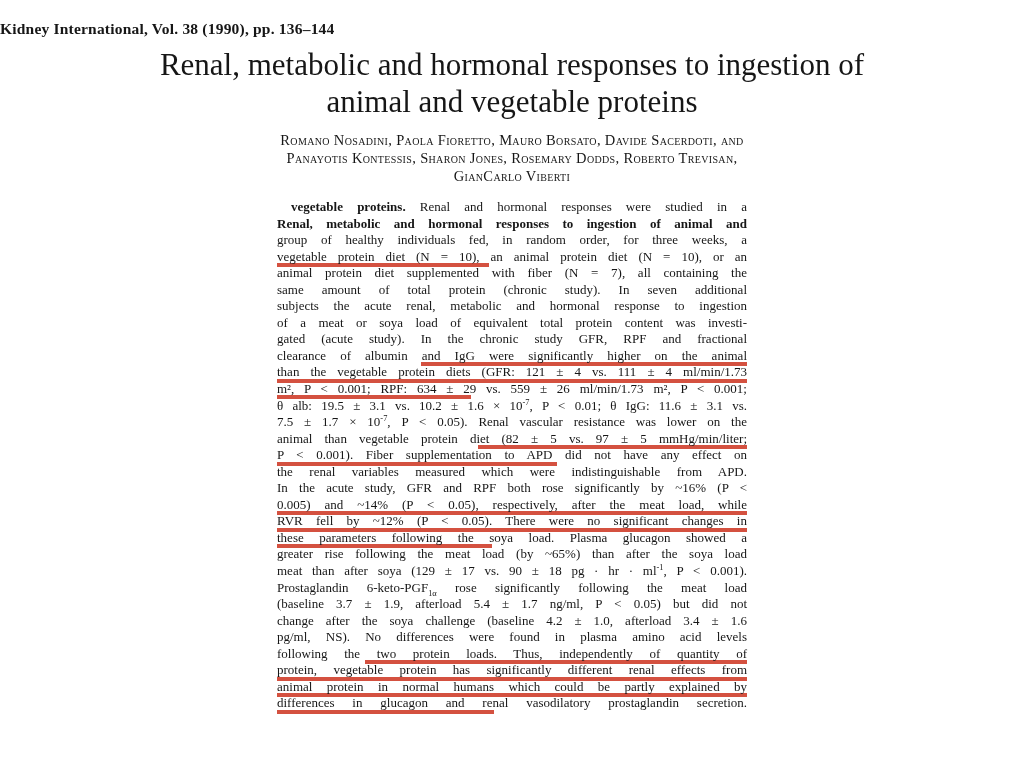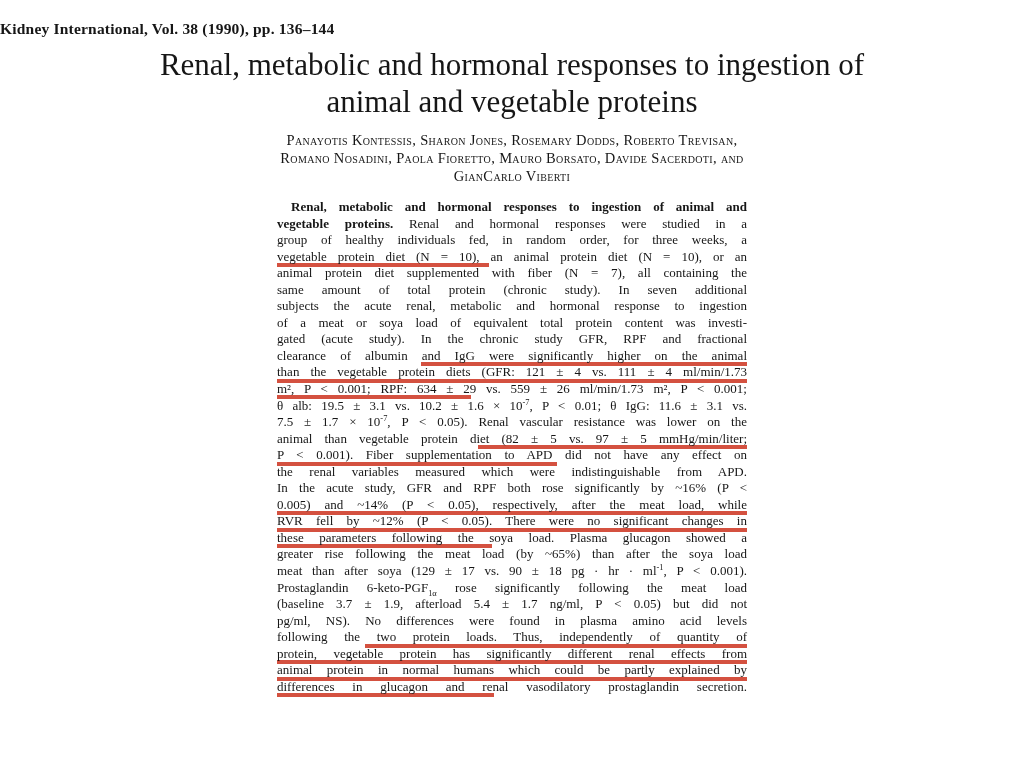--- a/index.html
+++ b/index.html
@@ -64,28 +64,28 @@
 <div class="slide">
 
   <div class="journal-line">Kidney International, Vol. 38 (1990), pp. 136–144</div>
 
   <h1 class="title">
     <span class="tl">Renal, metabolic and hormonal responses to ingestion of</span>
     <span class="tl">animal and vegetable proteins</span>
   </h1>
 
   <div class="authors">
+    <div>Romano Nosadini, Paola Fioretto, Mauro Borsato, Davide Sacerdoti, and</div>
     <div>Panayotis Kontessis, Sharon Jones, Rosemary Dodds, Roberto Trevisan,</div>
-    <div>Romano Nosadini, Paola Fioretto, Mauro Borsato, Davide Sacerdoti, and</div>
     <div>GianCarlo Viberti</div>
   </div>
 
   <div class="abstract">
+      <div class="abs-line"><span class="bold">vegetable proteins.</span><span> Renal and hormonal responses were studied in a</span></div>
       <div class="abs-line"><span class="bold">Renal, metabolic and hormonal responses to ingestion of animal and</span></div>
-      <div class="abs-line"><span class="bold">vegetable proteins.</span><span> Renal and hormonal responses were studied in a</span></div>
       <div class="abs-line"><span class="redline">group of healthy individuals fed,</span><span> in random order, for three weeks, a</span></div>
       <div class="abs-line"><span>vegetable protein diet (N = 10), an animal protein diet (N = 10), or an</span></div>
       <div class="abs-line"><span>animal protein diet supplemented with fiber (N = 7), all containing the</span></div>
       <div class="abs-line"><span>same amount of total protein (chronic study). In seven additional</span></div>
       <div class="abs-line"><span>subjects the acute renal, metabolic and hormonal response to ingestion</span></div>
       <div class="abs-line"><span>of a meat or soya load of equivalent total protein content was investi-</span></div>
       <div class="abs-line"><span>gated (acute study). </span><span class="redline">In the chronic study GFR, RPF and fractional</span></div>
       <div class="abs-line"><span class="redline">clearance of albumin and IgG were significantly higher on the animal</span></div>
       <div class="abs-line"><span class="redline">than the vegetable protein diets</span><span> (GFR: 121 ± 4 vs. 111 ± 4 ml/min/1.73</span></div>
       <div class="abs-line"><span>m², P &lt; 0.001; RPF: 634 ± 29 vs. 559 ± 26 ml/min/1.73 m², P &lt; 0.001;</span></div>
@@ -95,20 +95,21 @@
       <div class="abs-line"><span>P &lt; 0.001). Fiber supplementation to APD did not have any effect on</span></div>
       <div class="abs-line"><span>the renal variables measured which were indistinguishable from APD.</span></div>
       <div class="abs-line"><span class="redline">In the acute study, GFR and RPF both rose significantly by ~16% (P &lt;</span></div>
       <div class="abs-line"><span class="redline">0.005) and ~14% (P &lt; 0.05), respectively, after the meat load, while</span></div>
       <div class="abs-line"><span class="redline">RVR fell by ~12% (P &lt; 0.05).</span><span> There were no significant changes in</span></div>
       <div class="abs-line"><span>these parameters following the soya load. Plasma glucagon showed a</span></div>
       <div class="abs-line"><span>greater rise following the meat load (by ~65%) than after the soya load</span></div>
       <div class="abs-line"><span>meat than after soya (129 ± 17 vs. 90 ± 18 pg · hr · ml</span><span class="sup">-1</span><span>, P &lt; 0.001).</span></div>
       <div class="abs-line"><span>Prostaglandin 6-keto-PGF</span><span class="sub">1α</span><span> rose significantly following the meat load</span></div>
       <div class="abs-line"><span>(baseline 3.7 ± 1.9, afterload 5.4 ± 1.7 ng/ml, P &lt; 0.05) but did not</span></div>
+      <div class="abs-line"><span>change after the soya challenge (baseline 4.2 ± 1.0, afterload 3.4 ± 1.6</span></div>
       <div class="abs-line"><span>pg/ml, NS). </span><span class="redline">No differences were found in plasma amino acid levels</span></div>
       <div class="abs-line"><span class="redline">following the two protein loads. Thus, independently of quantity of</span></div>
       <div class="abs-line"><span class="redline">protein, vegetable protein has significantly different renal effects from</span></div>
       <div class="abs-line"><span class="redline">animal protein in normal humans</span><span> which could be partly explained by</span></div>
       <div class="abs-line"><span>differences in glucagon and renal vasodilatory prostaglandin secretion.</span></div>
     </div>
 
 </div>
 
 </body></html>

